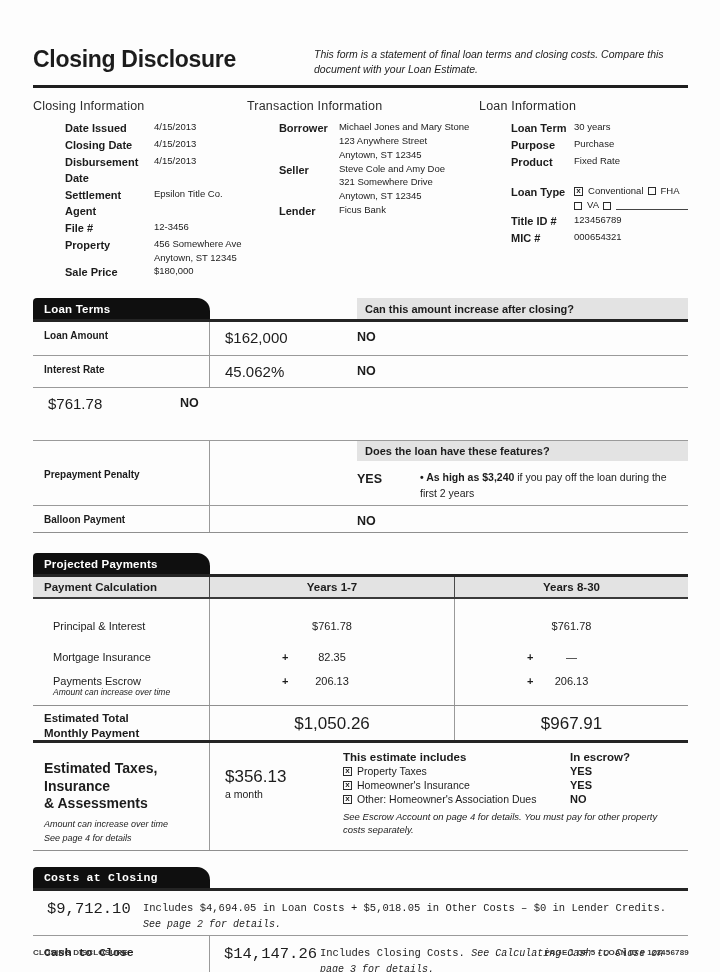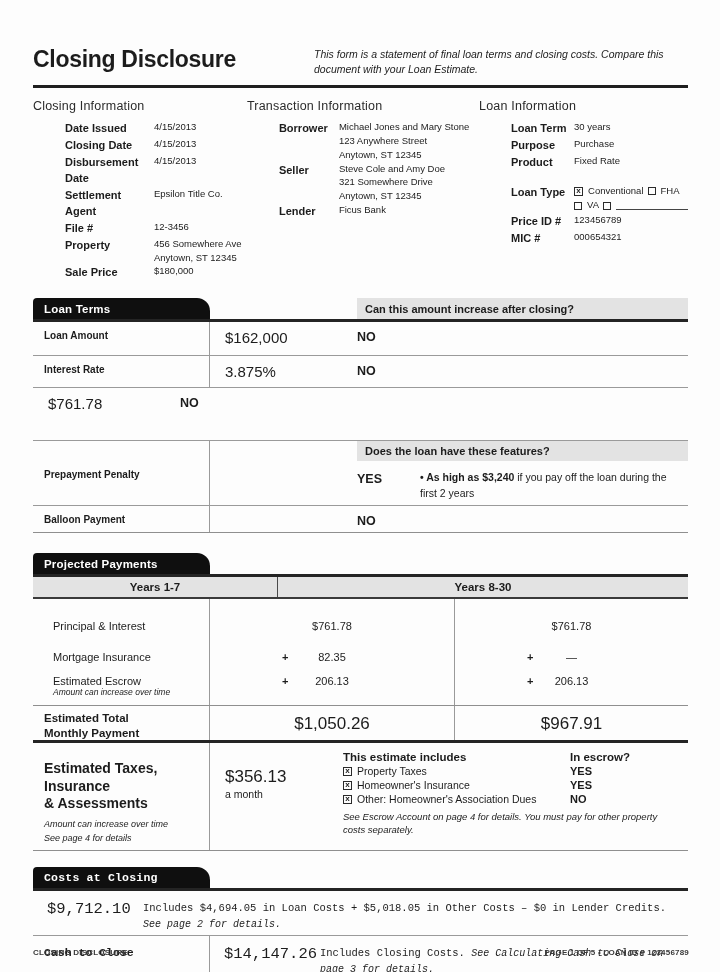--- a/index.html
+++ b/index.html
@@ -235,21 +235,21 @@
             </span>
             <span class="cbline">
               <span class="cb cb-sm"></span>
               <span>VA</span>
               <span class="cb cb-sm"></span>
               <span class="blank-underline"></span>
             </span>
           </span>
         </div>
         <div class="info-row">
-          <span class="info-label">Price ID #</span>
+          <span class="info-label">Title ID #</span>
           <span>123456789</span>
         </div>
         <div class="info-row">
           <span class="info-label">MIC #</span>
           <span>000654321</span>
         </div>
       </div>
     </div>
 
     <section class="mt-loanterms">
@@ -267,21 +267,21 @@
           <div class="lt-value">$162,000</div>
           <div class="lt-answer">
               <span class="ans">NO</span>
             </div>
         </div>
 
         <div class="lt-row r-interest sep-top">
           <div class="lt-label">
               <div class="lt-lbl">Interest Rate</div>
             </div>
-          <div class="lt-value">3.875%</div>
+          <div class="lt-value">45.062%</div>
           <div class="lt-answer">
               <span class="ans">NO</span>
             </div>
         </div>
 
         <div class="lt-row r-monthly sep-top">
           <div class="lt-value">$761.78</div>
           <div class="lt-answer">
               <span class="ans">NO</span>
             </div>
@@ -316,39 +316,40 @@
 
       </div>
     </section>
 
     <section class="mt-projected">
       <div class="sec-head">
         <div class="tab">Projected Payments</div>
       </div>
       <div>
         <div class="pp-header">
+          <div class="h1">Payment Calculation</div>
           <div class="h2">Years 1-7</div>
           <div class="h3">Years 8-30</div>
         </div>
 
         <div class="pp-row pp-r1">
           <div class="pp-c1">Principal &amp; Interest</div>
           <div class="pp-c2"><span class="plus"></span><span>$761.78</span></div>
           <div class="pp-c3"><span class="plus"></span><span>$761.78</span></div>
         </div>
 
         <div class="pp-row pp-r2">
           <div class="pp-c1">Mortgage Insurance</div>
           <div class="pp-c2"><span class="plus">+</span><span>82.35</span></div>
           <div class="pp-c3"><span class="plus">+</span><span>—</span></div>
         </div>
 
         <div class="pp-row pp-r3">
           <div class="pp-c1">
-            <div>Estimated Escrow</div>
+            <div>Payments Escrow</div>
             <div class="pp-sub">Amount can increase over time</div>
           </div>
           <div class="pp-c2"><span class="plus">+</span><span>206.13</span></div>
           <div class="pp-c3"><span class="plus">+</span><span>206.13</span></div>
         </div>
 
         <div class="pp-total">
           <div class="t1 pre">Estimated Total
 Monthly Payment</div>
           <div class="t2">$1,050.26</div>

